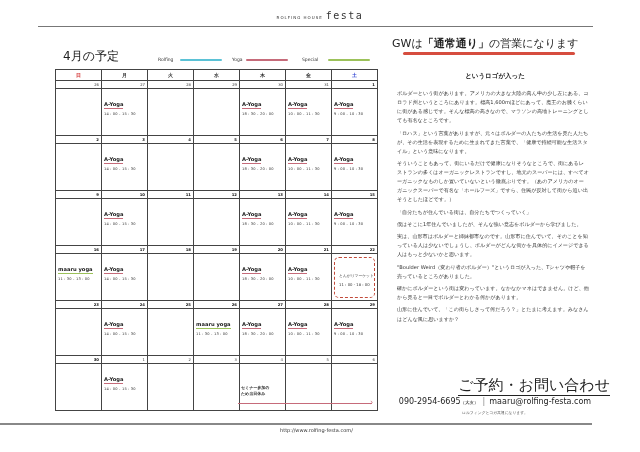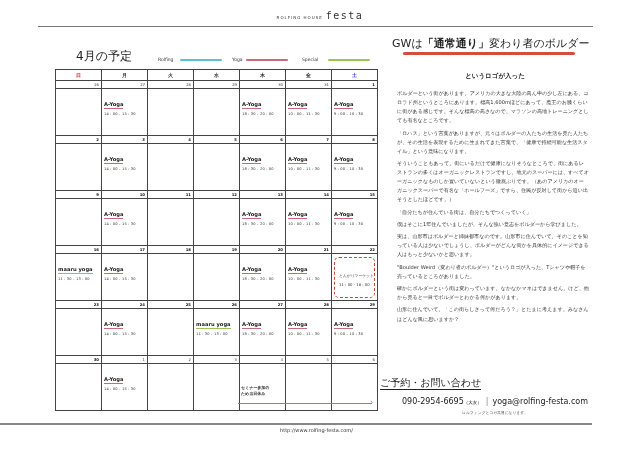--- a/index.html
+++ b/index.html
@@ -4,21 +4,21 @@
 <style>
   html,body{margin:0;padding:0;background:#fff;}
   body{width:640px;height:452px;position:relative;overflow:hidden;font-family:"DejaVu Sans",sans-serif;color:#222;}
   .abs{position:absolute;}
   .logo{left:0;width:640px;top:10px;text-align:center;font-size:4px;letter-spacing:1px;color:#333;}
   .logo .brand{font-family:"DejaVu Sans Mono",monospace;font-size:10px;letter-spacing:1.5px;margin-left:3px;}
   .rule-top{left:38px;top:26px;width:555px;height:1px;background:#777;}
   .rule-bottom{left:0;top:423px;width:592px;height:1.5px;background:#888;}
   .url{left:280px;top:427px;font-size:5px;color:#333;}
 
-  .month-title{left:63px;top:48px;font-size:12px;color:#222;margin-left:13px;}
+  .month-title{left:63px;top:48px;font-size:12px;color:#222;}
   .legend{top:57px;font-size:4.5px;color:#333;}
   .legend-stroke{height:2px;border-radius:2px;}
 
   table.cal{position:absolute;left:55px;top:69px;border-collapse:collapse;width:323px;table-layout:fixed;}
   table.cal td,table.cal th{border:0.8px solid #444;padding:0;}
   table.cal th{height:10px;font-size:5px;font-weight:bold;color:#333;}
   table.cal th.sun{color:#d12a2a;}
   table.cal th.sat{color:#2a3fd1;}
   td.date{height:7px;font-size:3.8px;text-align:right;padding-right:2px !important;color:#444;vertical-align:middle;}
   td.date.cur{color:#111;font-weight:bold;}
@@ -34,21 +34,21 @@
   .seminar{position:absolute;font-size:4px;font-weight:bold;color:#333;line-height:6px;}
   .seminar-arrow{position:absolute;height:1px;background:#c66b7a;}
   .seminar-arrow-head{position:absolute;font-size:8px;color:#c66b7a;line-height:8px;}
 
   .gw-title{left:392px;top:36px;font-size:11px;color:#222;white-space:nowrap;}
   .gw-title b{font-weight:bold;}
   .gw-underline{left:403px;top:52px;width:172px;height:2.5px;background:#d23a2a;border-radius:2px;opacity:.9;}
   .sub-title{left:380px;width:230px;top:72px;text-align:center;font-size:6.5px;font-weight:bold;color:#222;}
   .article{left:397px;top:89px;width:192px;font-size:5.1px;line-height:9.1px;color:#333;}
   .article p{margin:0 0 3.2px 0;}
-  .contact-title{left:380px;width:230px;top:376px;text-align:left;font-size:10px;color:#222;}
+  .contact-title{left:380px;width:230px;top:376px;text-align:right;font-size:15px;color:#222;}
   .contact-title span{border-bottom:1px solid #222;padding-bottom:1px;}
   .contact-line{left:380px;width:230px;top:397px;text-align:center;font-size:8px;color:#222;white-space:nowrap;}
   .contact-line .small{font-size:4.5px;}
   .contact-line .sep{color:#888;margin:0 4px;}
   .contact-note{left:380px;width:230px;top:410px;text-align:center;font-size:3.8px;color:#444;}
 </style>
 </head>
 <body>
 
 <div class="abs logo">
@@ -250,37 +250,37 @@
   </tbody>
 </table>
 
 <div class="seminar" style="left:241px;top:385px;">
   <div>セミナー参加の</div>
   <div>ため当日休み</div>
 </div>
 <div class="seminar-arrow" style="left:238px;top:403px;width:134px;"></div>
 <div class="seminar-arrow-head abs" style="left:370px;top:399px;">›</div>
 
-<div class="abs gw-title"><span>GWは</span><b>「通常通り」</b><span>変わり者のボルダー</span></div>
+<div class="abs gw-title"><span>GWは</span><b>「通常通り」</b><span>の営業になります</span></div>
 <div class="abs gw-underline"></div>
 
 <div class="abs sub-title">というロゴが入った</div>
 
 <div class="abs article">
   <p>ボルダーという街があります。アメリカの大きな大陸の真ん中の少し左にある、コロラド州というところにあります。標高1,600mほどにあって、魔王のお膝くらいに街がある感じです。そんな標高の高さなので、マラソンの高地トレーニングとしても有名なところです。</p>
   <p>「ロハス」という言葉がありますが、元々はボルダーの人たちの生活を見た人たちが、その生活を表現するために生まれてきた言葉で、「健康で持続可能な生活スタイル」という意味になります。</p>
   <p>そういうこともあって、街にいるだけで健康になりそうなところで、街にあるレストランの多くはオーガニックレストランですし、地元のスーパーには、すべてオーガニックなものしか置いていないという徹底ぶりです。（あのアメリカのオーガニックスーパーで有名な「ホールフーズ」ですら、住民が反対して街から追い出そうとしたほどです。）</p>
   <p>「自分たちが住んでいる街は、自分たちでつくっていく」</p>
   <p>僕はそこに1年住んでいましたが、そんな強い意志をボルダーから学びました。</p>
   <p>実は、山形市はボルダーと姉妹都市なのです。山形市に住んでいて、そのことを知っている人は少ないでしょうし、ボルダーがどんな街かを具体的にイメージできる人はもっと少ないかと思います。</p>
   <p>"Boulder Weird（変わり者のボルダー）"というロゴが入った、Tシャツや帽子を売っているところがありました。</p>
   <p>確かにボルダーという街は変わっています。なかなかマネはできません。けど、他から見ると一目でボルダーとわかる何かがあります。</p>
   <p>山形に住んでいて、「この街らしさって何だろう？」とたまに考えます。みなさんはどんな風に思いますか？</p>
 </div>
 
 <div class="abs contact-title"><span>ご予約・お問い合わせ</span></div>
 <div class="abs contact-line">
-  <span>090-2954-6695</span><span class="small">（大友）</span><span class="sep">|</span><span>yoga@rolfing-festa.com</span>
+  <span>090-2954-6695</span><span class="small">（大友）</span><span class="sep">|</span><span>maaru@rolfing-festa.com</span>
 </div>
 <div class="abs contact-note">ロルフィングとヨガ共通になります。</div>
 
 <div class="abs rule-bottom"></div>
 <div class="abs url">http://www.rolfing-festa.com/</div>
 
 </body></html>

